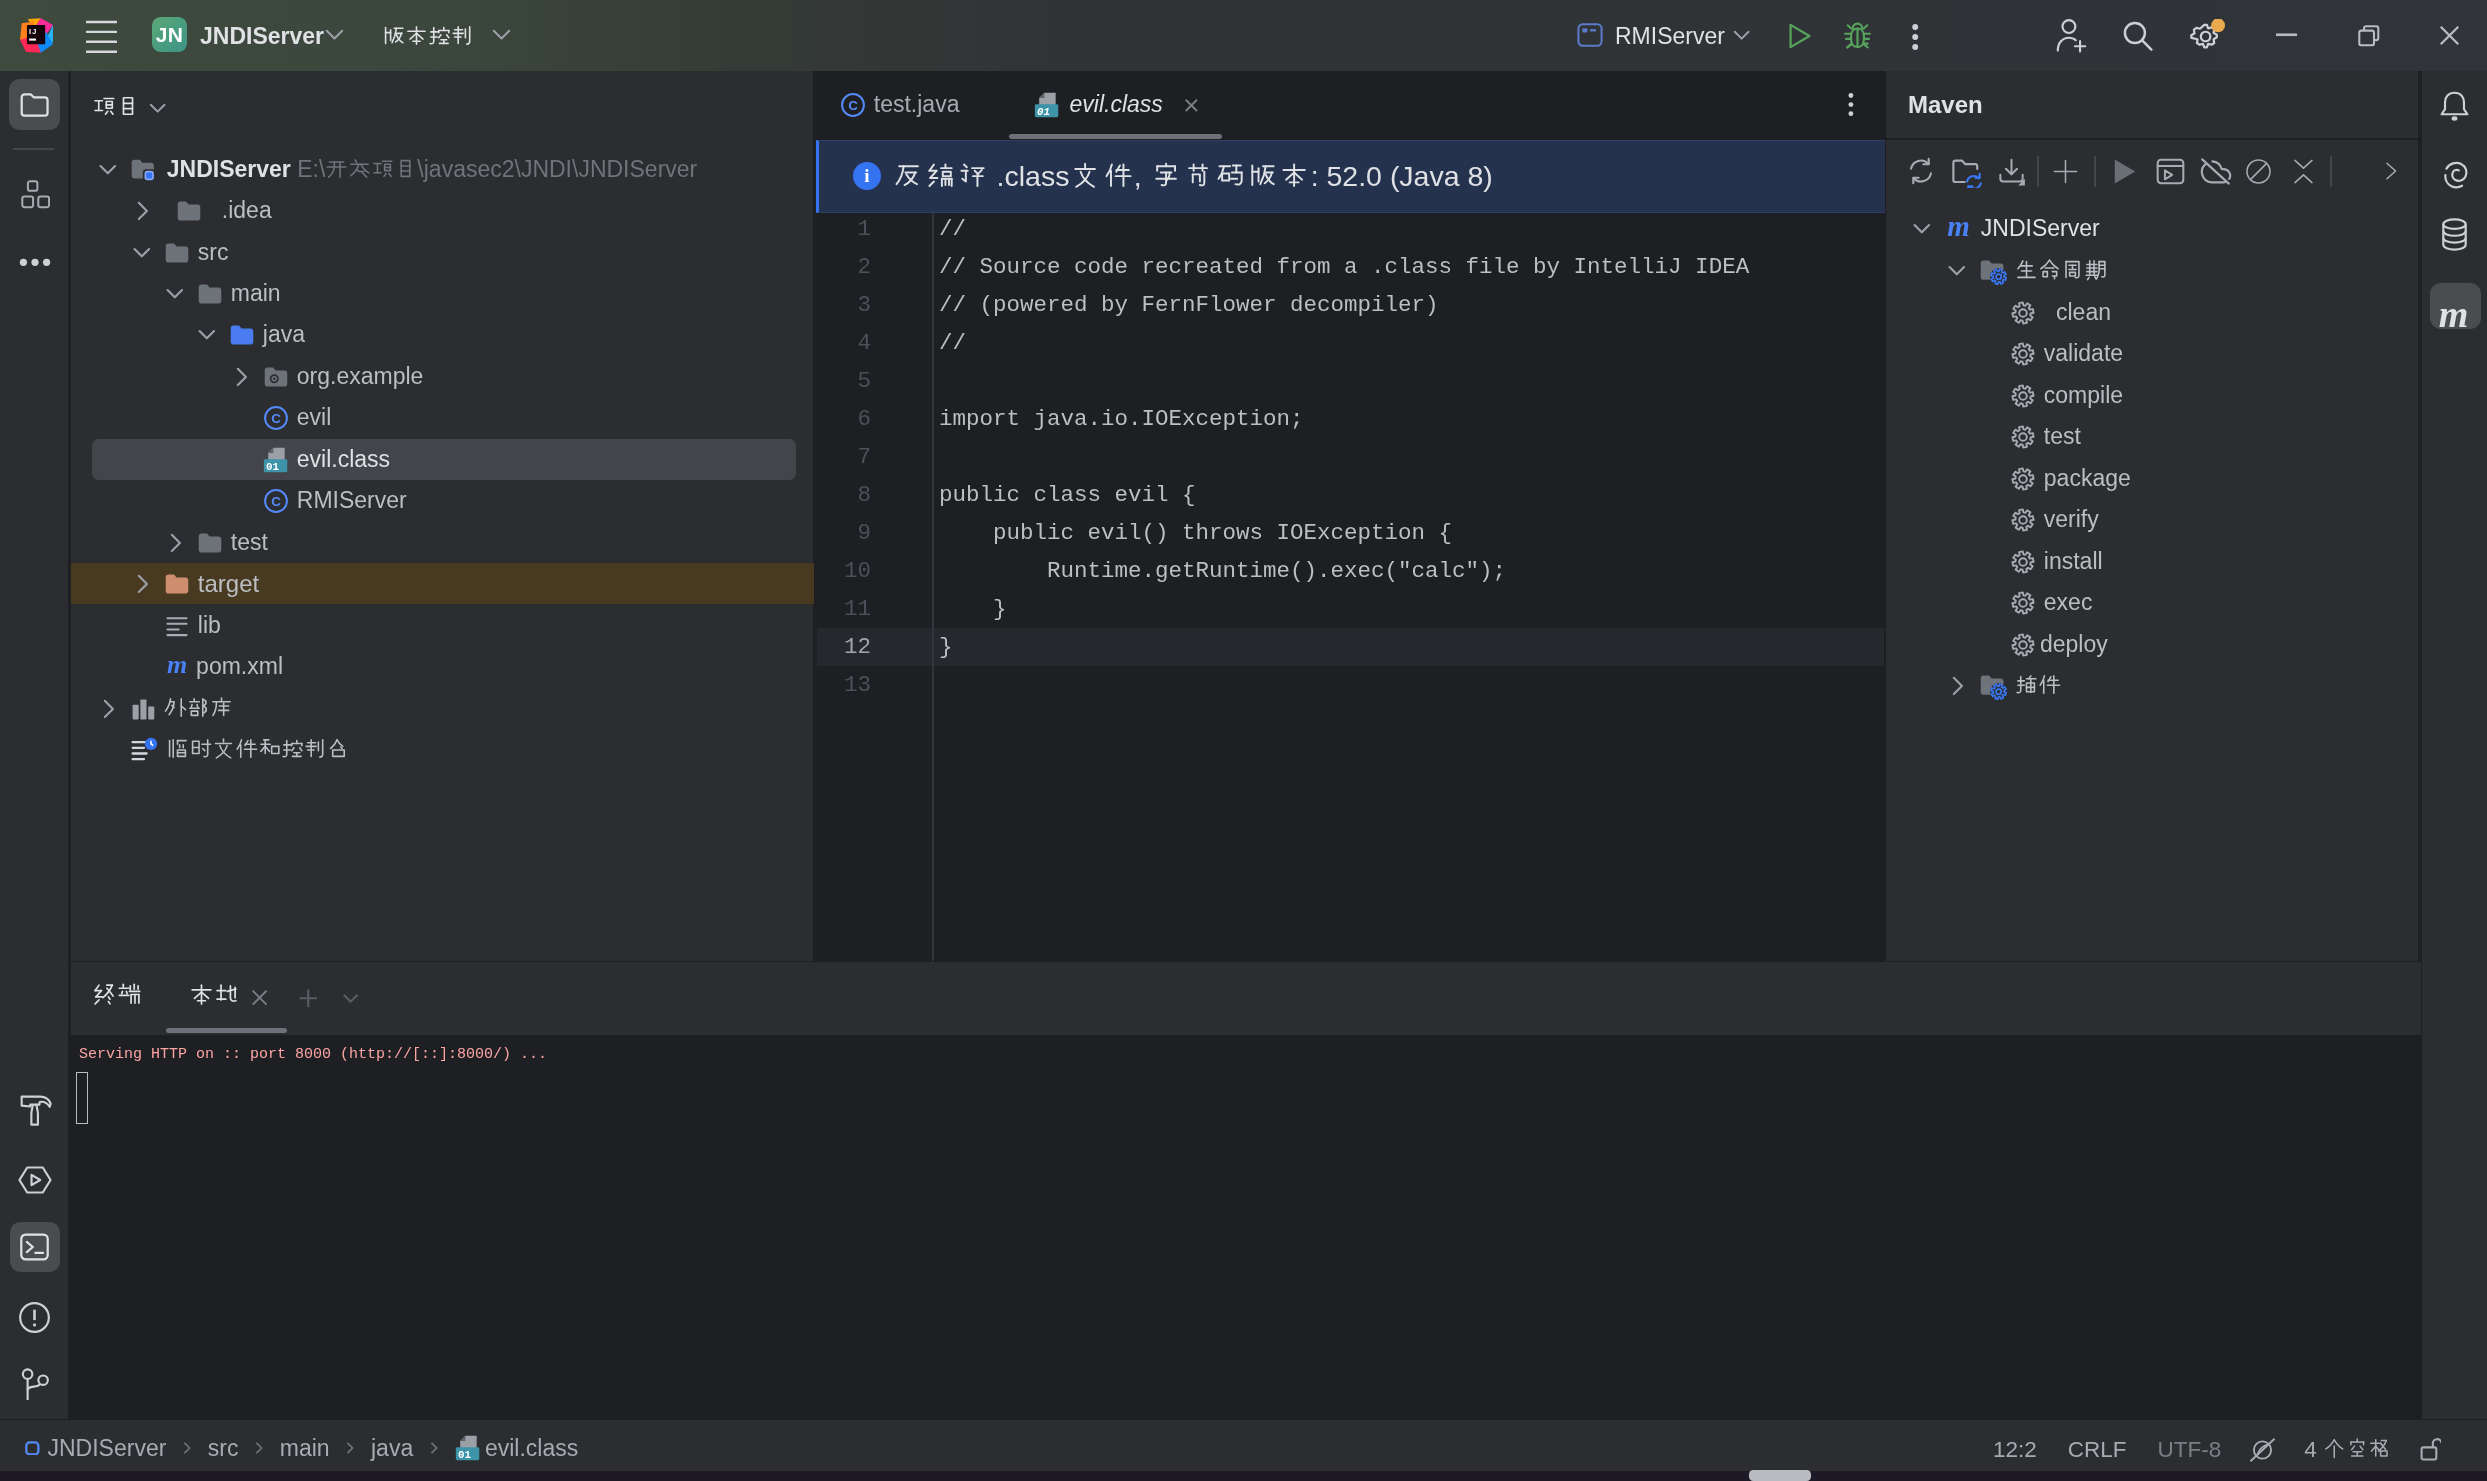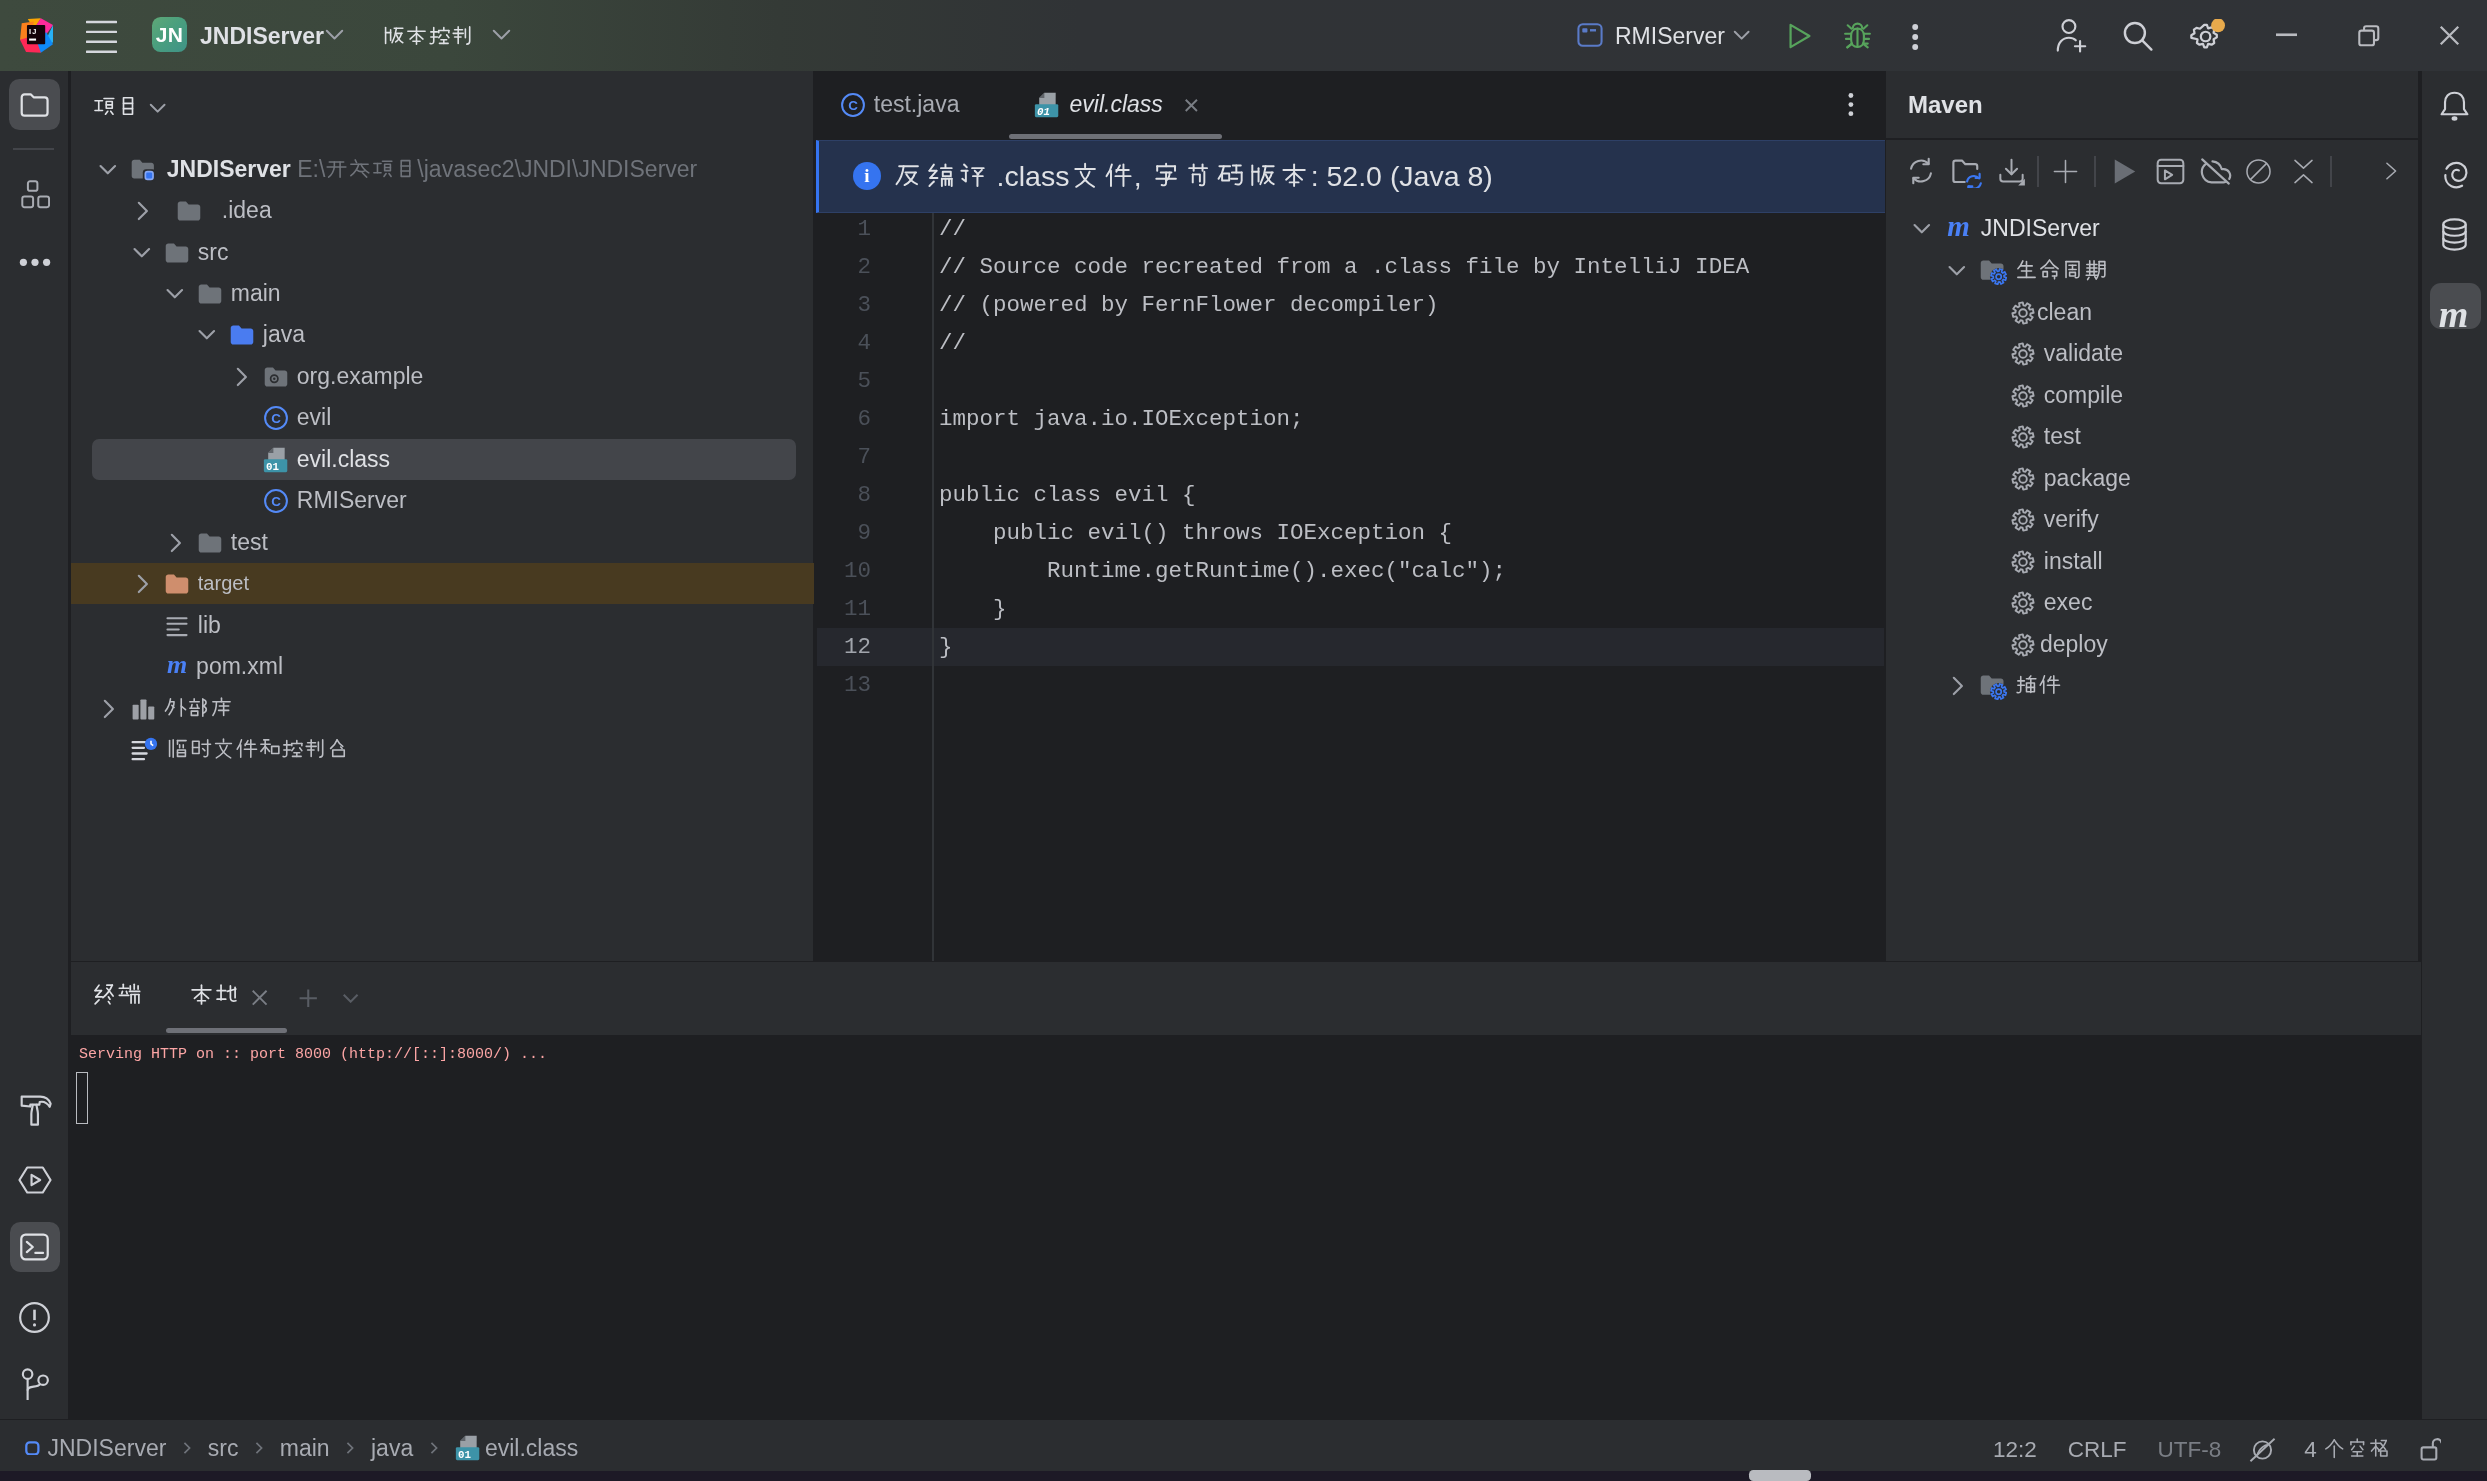--- a/index.html
+++ b/index.html
@@ -561,21 +561,21 @@
   </div>
 <div class="row" style="left:156px;top:522px;height:41px;font-size:23px;color:#bcbec4;gap:0px;">
     <svg class="ic" width="41" height="41" viewBox="0 0 47 48" style="flex:none">
       <path d="M18 15l9.5 9.5L18 34" stroke="#9da0a8" stroke-width="2.5"></path>
     </svg>
     <svg width="26" height="26" viewBox="0 0 30 30" style="flex:none">
       <path d="M2 7c0-1.7 1.3-3 3-3h6.5l3 3.5H25c1.7 0 3 1.3 3 3V23c0 1.7-1.3 3-3 3H5c-1.7 0-3-1.3-3-3z" fill="#6e7379"></path>
     </svg>
     <span style="margin-left:7.8px">test</span>
   </div>
-<div class="row" style="left:123px;top:563px;height:41px;font-size:20px;color:#bcbec4;gap:0px;">
+<div class="row" style="left:123px;top:563px;height:41px;font-size:24px;color:#bcbec4;gap:0px;">
     <svg class="ic" width="41" height="41" viewBox="0 0 47 48" style="flex:none">
       <path d="M18 15l9.5 9.5L18 34" stroke="#9da0a8" stroke-width="2.5"></path>
     </svg>
     <svg width="26" height="26" viewBox="0 0 30 30" style="flex:none">
       <path d="M2 7c0-1.7 1.3-3 3-3h6.5l3 3.5H25c1.7 0 3 1.3 3 3V23c0 1.7-1.3 3-3 3H5c-1.7 0-3-1.3-3-3z" fill="#cf8e6d"></path>
     </svg>
     <span style="margin-left:7.8px">target</span>
   </div>
 <div class="row" style="left:123px;top:605px;height:41px;font-size:23px;color:#bcbec4;gap:0px;">
     <span style="flex:none;width:41px"></span>
@@ -785,21 +785,21 @@
         <use href="#u5468"></use>
       </svg><svg class="cjk" viewBox="0 0 27 27" width="23" height="23">
         <use href="#u671f"></use>
       </svg></span>
   </div>
 <div class="row" style="left:2010px;top:292px;height:41px;font-size:23px;color:#bcbec4;">
     <svg width="26" height="26" viewBox="0 0 30 30" style="flex:none" fill="none" stroke="#a8abb2" stroke-width="2.2" stroke-linejoin="round">
       <path d="M26.33 10.47 L27.20 14.76 L23.78 15.52 L23.34 17.82 L26.21 19.80 L23.79 23.46 L20.84 21.58 L18.90 22.89 L19.53 26.33 L15.24 27.20 L14.48 23.78 L12.18 23.34 L10.20 26.21 L6.54 23.79 L8.42 20.84 L7.11 18.90 L3.67 19.53 L2.80 15.24 L6.22 14.48 L6.66 12.18 L3.79 10.20 L6.21 6.54 L9.16 8.42 L11.10 7.11 L10.47 3.67 L14.76 2.80 L15.52 6.22 L17.82 6.66 L19.80 3.79 L23.46 6.21 L21.58 9.16 L22.89 11.10Z"></path>
       <circle cx="15" cy="15" r="4.4"></circle>
     </svg>
-    <span style="margin-left:1px">clean</span>
+    <span style="margin-left:20px">clean</span>
   </div>
 <div class="row" style="left:2010px;top:333px;height:41px;font-size:23px;color:#bcbec4;">
     <svg width="26" height="26" viewBox="0 0 30 30" style="flex:none" fill="none" stroke="#a8abb2" stroke-width="2.2" stroke-linejoin="round">
       <path d="M26.33 10.47 L27.20 14.76 L23.78 15.52 L23.34 17.82 L26.21 19.80 L23.79 23.46 L20.84 21.58 L18.90 22.89 L19.53 26.33 L15.24 27.20 L14.48 23.78 L12.18 23.34 L10.20 26.21 L6.54 23.79 L8.42 20.84 L7.11 18.90 L3.67 19.53 L2.80 15.24 L6.22 14.48 L6.66 12.18 L3.79 10.20 L6.21 6.54 L9.16 8.42 L11.10 7.11 L10.47 3.67 L14.76 2.80 L15.52 6.22 L17.82 6.66 L19.80 3.79 L23.46 6.21 L21.58 9.16 L22.89 11.10Z"></path>
       <circle cx="15" cy="15" r="4.4"></circle>
     </svg>
     <span style="margin-left:7.8px">validate</span>
   </div>
 <div class="row" style="left:2010px;top:375px;height:41px;font-size:23px;color:#bcbec4;">
     <svg width="26" height="26" viewBox="0 0 30 30" style="flex:none" fill="none" stroke="#a8abb2" stroke-width="2.2" stroke-linejoin="round">

